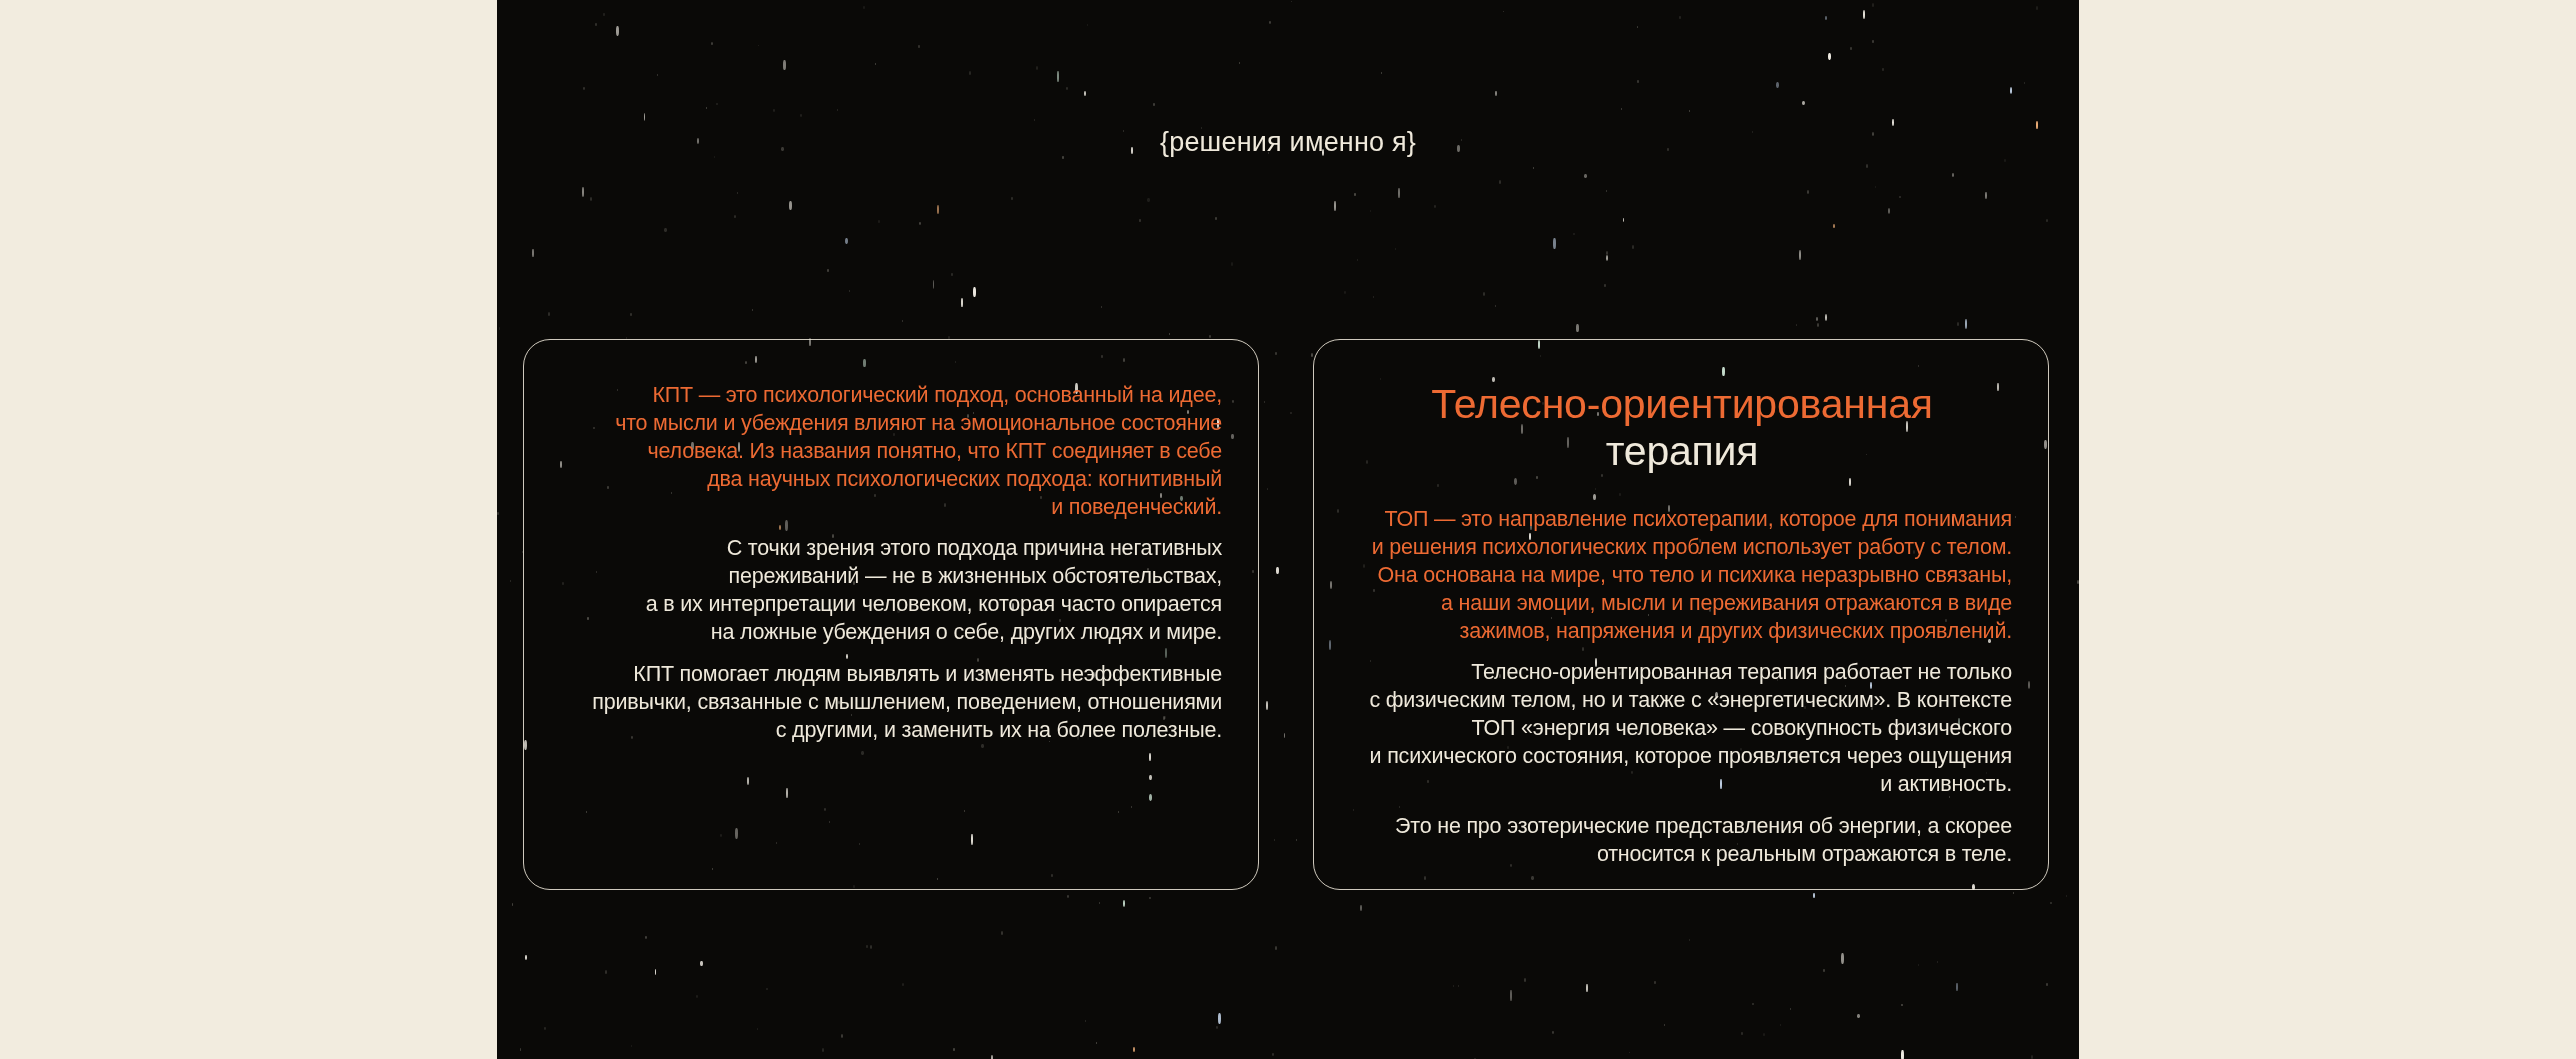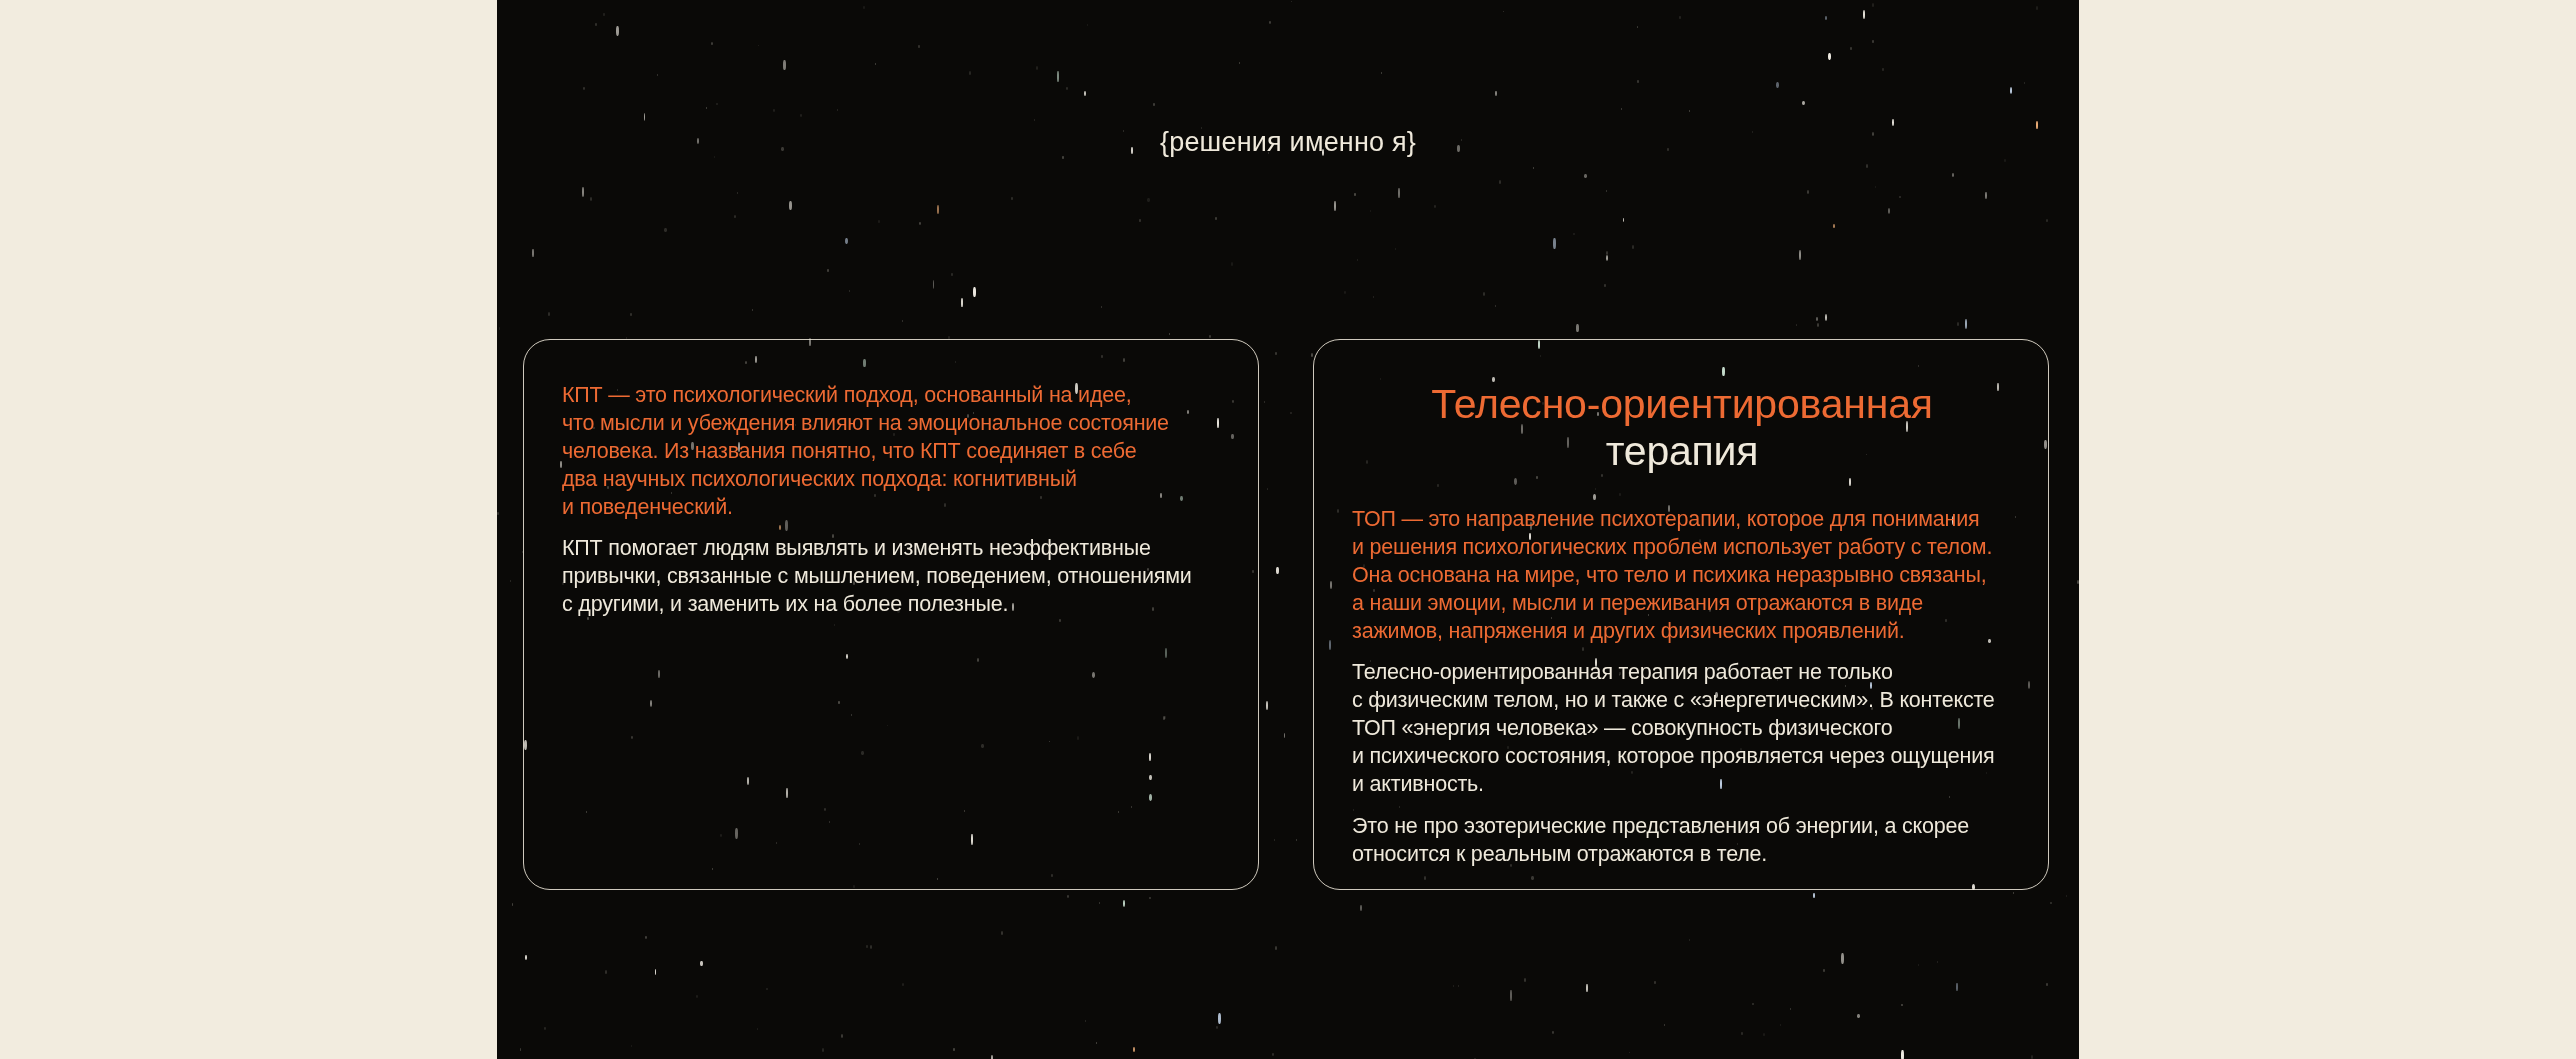--- a/index.html
+++ b/index.html
@@ -45,20 +45,21 @@
     text-align:center;font-size:41px;line-height:47px;
     font-weight:400;letter-spacing:-0.2px;
     margin:0 0 30px 0;white-space:pre-line;
   }
   .card-heading .accent{color:var(--accent,#ED6A33);}
   .card-heading .rest{color:var(--light,#EFE9DB);}
   .card-body p{
     margin:0 0 13.4px 0;
     font-size:21.5px;line-height:28px;letter-spacing:-0.2px;
     white-space:pre;
+    text-align:right;
   }
   p.tone-accent{color:var(--accent,#ED6A33);}
   p.tone-light{color:var(--light,#EFE9DB);}
 </style>
 </head>
 <body style="--page-bg: #F2ECDF; --panel-bg: #0A0907; --accent: #ED6A33; --title-accent: #EF7B4A; --light: #EFE9DB;">
 
 <div class="panel">
   <div class="starfield">
       <div class="star" style="left: 292px; top: 201px; width: 2.8px; height: 8.8px; background: rgb(243, 239, 230); opacity: 0.6;"></div>
@@ -443,20 +444,24 @@
 
     <div class="cards">
 
       <section class="card">
         <div class="card-body">
           <p class="tone-accent">КПТ — это психологический подход, основанный на идее,
 что мысли и убеждения влияют на эмоциональное состояние
 человека. Из названия понятно, что КПТ соединяет в себе
 два научных психологических подхода: когнитивный
 и поведенческий.</p>
+          <p class="tone-light">С точки зрения этого подхода причина негативных
+переживаний — не в жизненных обстоятельствах,
+а в их интерпретации человеком, которая часто опирается
+на ложные убеждения о себе, других людях и мире.</p>
           <p class="tone-light">КПТ помогает людям выявлять и изменять неэффективные
 привычки, связанные с мышлением, поведением, отношениями
 с другими, и заменить их на более полезные.</p>
         </div>
       </section>
 
       <section class="card">
         <h2 class="card-heading"><span class="accent">Телесно-ориентированная</span><span class="rest">
 терапия</span></h2>
         <div class="card-body">

